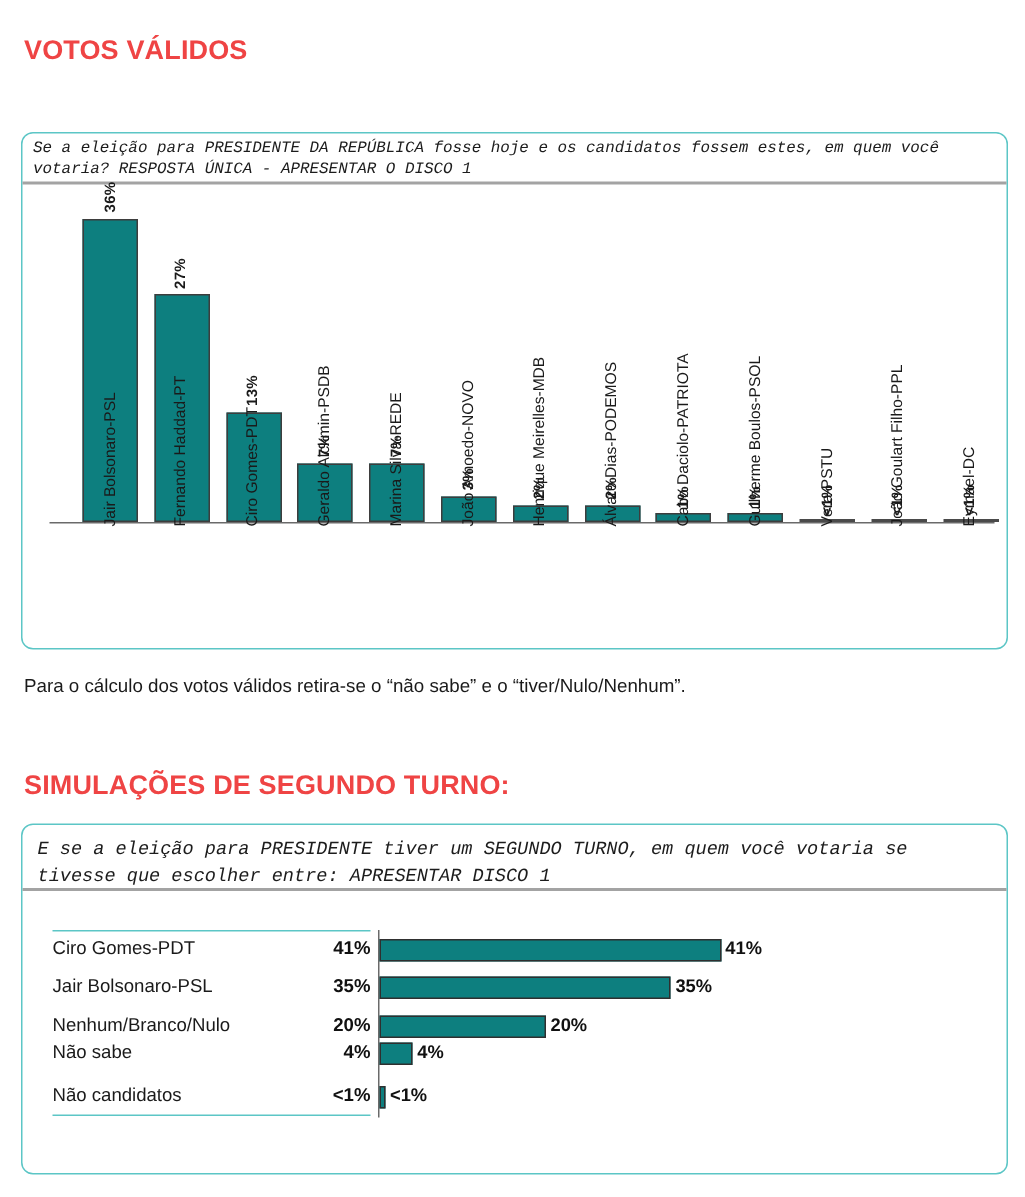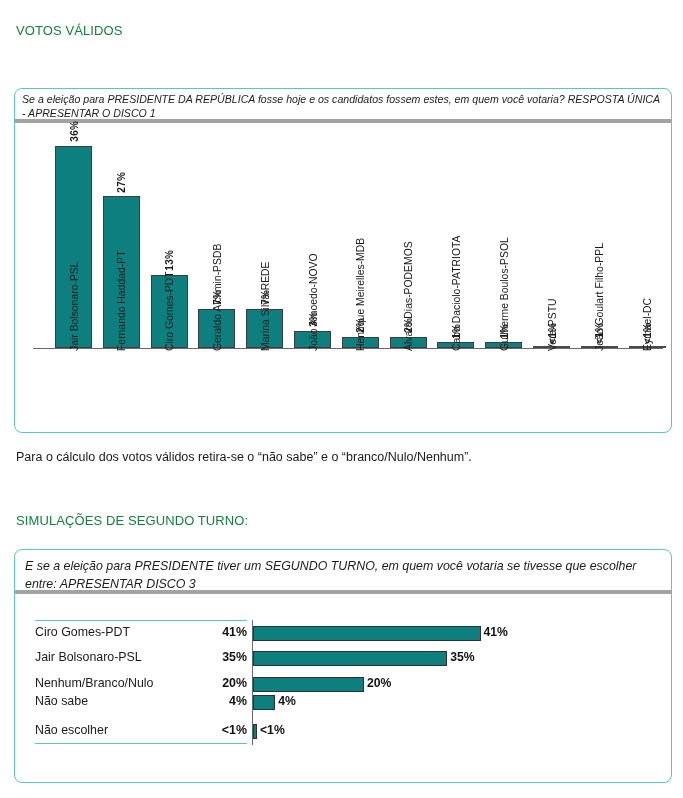--- a/index.html
+++ b/index.html
@@ -12,24 +12,24 @@
     height: 798px;
     position: relative;
     font-family: "Liberation Sans", sans-serif;
     color: #1a1a1a;
     overflow: hidden;
   }
 
   
   .section-title {
     position: absolute;
-    font-size: 13px;
-    font-weight: normal;
+    font-size: 18px;
+    font-weight: bold;
     letter-spacing: .1px;
-    color: #15803d;
+    color: #ef4444;
   }
   #votos-validos-title { left: 16px; top: 23px; }
   #simulacoes-title    { left: 16px; top: 513px; }
 
   
   #note-text {
     position: absolute;
     left: 16px;
     top: 450px;
     font-size: 12.5px;
@@ -47,24 +47,25 @@
   }
   #chart-panel { left: 14px; top: 88px; width: 658px; height: 345px; }
   #table-panel { left: 14px; top: 549px; width: 658px; height: 234px; }
 
   
   .question-box {
     position: absolute;
     left: 0;
     top: 0;
     right: 0;
-    border-bottom: 4px solid #a3a3a3;
+    border-bottom: 2px solid #a3a3a3;
     box-sizing: border-box;
     font-style: italic;
     color: #1c1c1c;
+    font-family: Liberation Mono, monospace;
   }
   #chart-question {
     height: 34px;
     padding: 4px 7px 0 7px;
     font-size: 10.6px;
     line-height: 13.5px;
   }
   #table-question {
     height: 44px;
     padding: 7px 10px 0 10px;
@@ -327,27 +328,27 @@
         <div class="xlabel" style="left: 543.8px;">
           <span>João Goulart Filho-PPL</span>
         </div>
         <div class="xlabel" style="left: 591.6px;">
           <span>Eymael-DC</span>
         </div>
       </div>
   </div>
 </div>
 
-<div id="note-text">Para o cálculo dos votos válidos retira-se o “não sabe” e o “branco/Nulo/Nenhum”.</div>
+<div id="note-text">Para o cálculo dos votos válidos retira-se o “não sabe” e o “tiver/Nulo/Nenhum”.</div>
 
 <div class="section-title" id="simulacoes-title">SIMULAÇÕES DE SEGUNDO TURNO:</div>
 
 <div class="panel" id="table-panel">
 
-  <div class="question-box" id="table-question">E se a eleição para PRESIDENTE tiver um SEGUNDO TURNO, em quem você  votaria se tivesse que escolher entre: APRESENTAR DISCO 3</div>
+  <div class="question-box" id="table-question">E se a eleição para PRESIDENTE tiver um SEGUNDO TURNO, em quem você  votaria se tivesse que escolher entre: APRESENTAR DISCO 1</div>
 
   <div id="table-area">
     <div id="rule-top"></div>
     <div id="bar-axis"></div>
     <div id="rule-bottom"></div>
   <div class="trow" style="top: 27px;">
         <div class="rlabel">Ciro Gomes-PDT</div>
         <div class="rvalue">41%</div>
         <div class="rbar" style="width: 227.55px;"></div>
         <div class="rbarlabel" style="left: 468.55px;">41%</div>
@@ -364,19 +365,19 @@
         <div class="rbar" style="width: 111px;"></div>
         <div class="rbarlabel" style="left: 352px;">20%</div>
       </div>
       <div class="trow" style="top: 96px;">
         <div class="rlabel">Não sabe</div>
         <div class="rvalue">4%</div>
         <div class="rbar" style="width: 22.2px;"></div>
         <div class="rbarlabel" style="left: 263.2px;">4%</div>
       </div>
       <div class="trow" style="top: 125.4px;">
-        <div class="rlabel">Não escolher</div>
+        <div class="rlabel">Não candidatos</div>
         <div class="rvalue">&lt;1%</div>
         <div class="rbar" style="width: 4px;"></div>
         <div class="rbarlabel" style="left: 245px;">&lt;1%</div>
       </div>
     </div>
 </div>
 
 </body></html>

